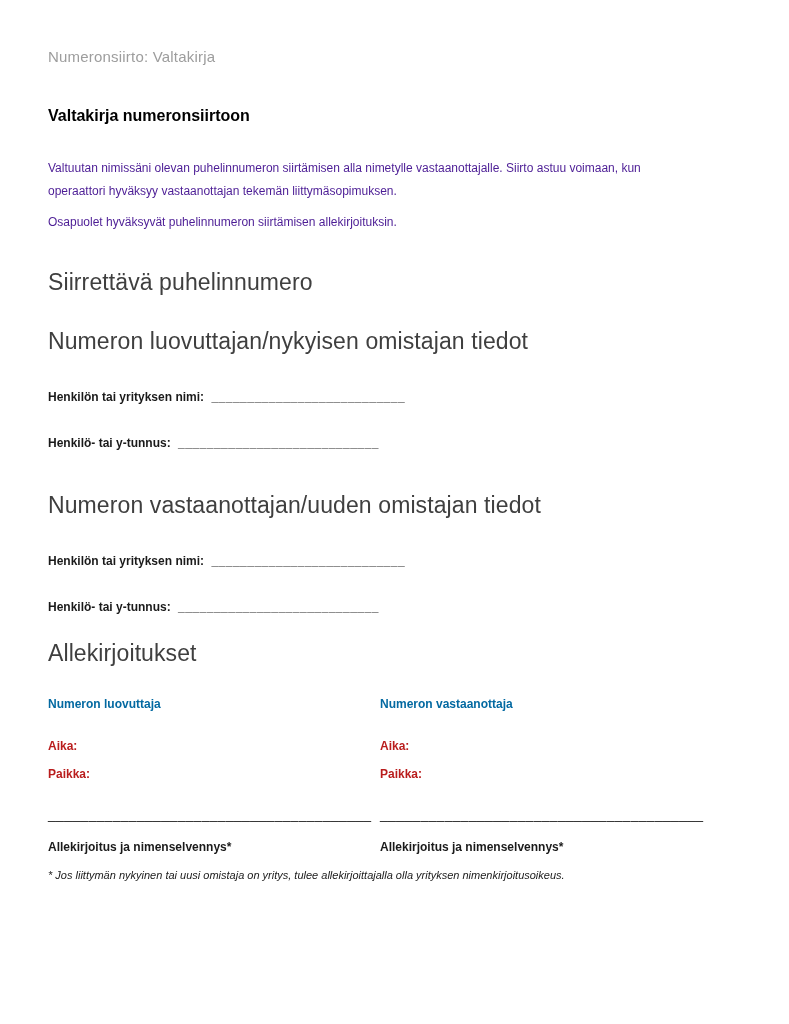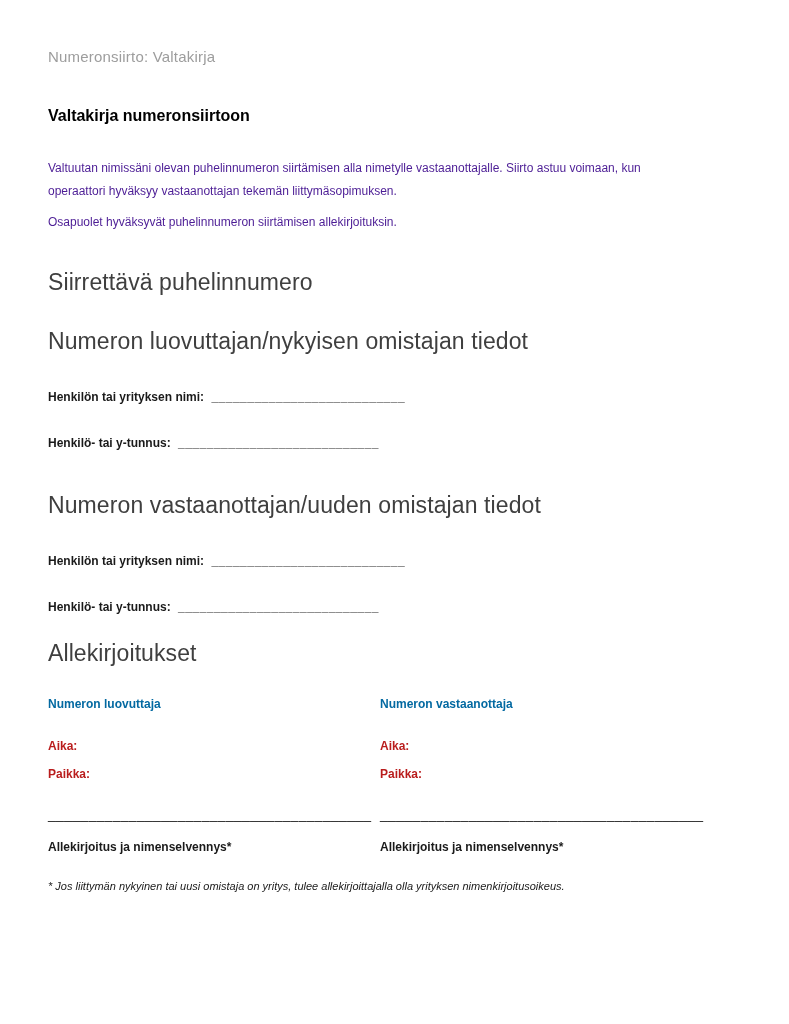--- a/index.html
+++ b/index.html
@@ -84,21 +84,21 @@
     letter-spacing: 0.3px;
     white-space: nowrap;
   }
   .sig-caption {
     margin-top: 18px;
     font-size: 12px;
     font-weight: 700;
     color: #1a1a1a;
   }
   .footnote {
-    margin-top: 26px;
+    margin-top: 15px;
     font-size: 11px;
     font-style: italic;
     color: #1a1a1a;
   }
 </style>
 </head>
 <body>
 
 <div class="page">
 

